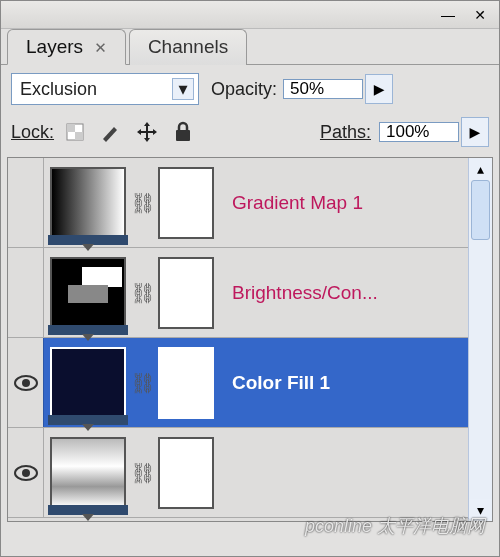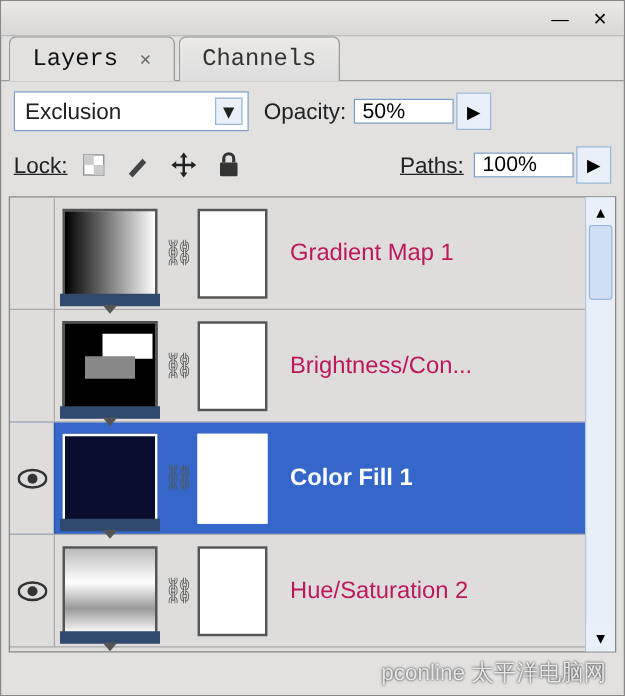--- a/index.html
+++ b/index.html
@@ -1,20 +1,20 @@
 <!DOCTYPE html>
 <html><head>
 <meta charset="utf-8">
 <style>
 * { box-sizing: border-box; margin: 0; padding: 0; }
 body { font-family: Tahoma, Arial, sans-serif; font-size: 14px; background: #fff; }
 .panel { width: 500px; height: 557px; background: #e2e1e0; border: 1px solid #888; position: relative; }
 .titlebar { height: 28px; background: linear-gradient(#eae9e7,#d8d7d5); display: flex; justify-content: flex-end; align-items: center; padding-right: 8px; gap: 10px; border-bottom: 1px solid #bbb; }
 .titlebar .btn { width: 22px; height: 16px; display: inline-flex; align-items: center; justify-content: center; cursor: default; }
-.tabs { display: flex; padding-left: 6px; margin-top: -1px; background: transparent; font-family: Liberation Mono, monospace; }
+.tabs { display: flex; padding-left: 6px; margin-top: -1px; background: transparent; }
 .tab { padding: 6px 18px 6px 18px; font-size: 19px; color: #333; border: 1px solid #999; border-bottom: none; background: linear-gradient(#ebeae8,#ddd); border-radius: 6px 6px 0 0; margin-right: 3px; cursor: default; position: relative; top: 1px; }
 .tab.active { background: #e2e1e0; border-bottom: 1px solid #e2e1e0; color: #111; }
 .tab.active .close { margin-left: 6px; font-size: 15px; color: #666; }
 .panelbody { border-top: 1px solid #999; padding: 8px 10px; }
 .row { display: flex; align-items: center; margin-bottom: 10px; }
 .blend-select { width: 188px; height: 32px; background: #fff; border: 1px solid #7a9bc2; display: flex; align-items: center; padding: 0 8px; font-size: 18px; color: #222; position: relative; }
 .blend-arrow { position: absolute; right: 4px; top: 4px; width: 22px; height: 22px; background: #eaf0f9; border: 1px solid #9bb5d6; display: flex; align-items: center; justify-content: center; }
 .lbl { font-size: 18px; color: #222; margin: 0 6px 0 12px; }
 .pct-box { width: 80px; height: 20px; background: #fff; border: 1px solid #7a9bc2; display: flex; align-items: center; padding: 0 6px; font-size: 17px; }
 .arrow-btn { width: 28px; height: 30px; background: #eaf0f9; border: 1px solid #9bb5d6; display: flex; align-items: center; justify-content: center; margin-left: 2px; }
@@ -33,21 +33,21 @@
 .thumb.sel { border-color:#fff; }
 .link { width: 22px; height: 40px; margin-left: 6px; display:flex; align-items:center; justify-content:center; font-size:20px; color:#555; }
 .mask { width: 56px; height: 72px; margin-left: 4px; border: 2px solid #555; background: #fff; }
 .mask.sel { border: 3px solid #fff; }
 .layername { margin-left: 18px; font-size: 19px; }
 .layerrow:not(.selected) .layername { color: #be185d; }
 .layerrow.selected .layername { font-weight: bold; color: #fff; }
 .scroll { width: 24px; background: #e9eff8; border-left: 1px solid #b7c6df; position: relative; }
 .scroll .up, .scroll .down { height: 22px; display:flex; align-items:center; justify-content:center; background:#eaf0f9; }
 .scroll .thumbv { position:absolute; top:22px; left:2px; right:2px; height:60px; background:#cfe0f5; border:1px solid #9bb5d6; border-radius:3px; }
-.watermark { position:absolute; bottom:6px; right:14px; color:rgba(255,255,255,.85); font-size:18px; text-shadow:0 0 2px #000; }
+.watermark { position:absolute; bottom:18px; right:14px; color:rgba(255,255,255,.85); font-size:18px; text-shadow:0 0 2px #000; font-style:italic; }
 
 .grad1 { background: linear-gradient(to right,#000,#fff); }
 .bc { background:#000; }
 .bc::after { content:""; position:absolute; top:26px; left:16px; width:40px; height:18px; background:#888; }
 .bc::before { content:""; position:absolute; top:8px; left:30px; width:40px; height:20px; background:#fff; }
 .solid { background:#0a0e2e; }
 .hue { background: linear-gradient(#bbb,#fff 40%,#999 70%,#fff); }
 </style>
 </head>
 <body>
@@ -153,21 +153,20 @@
                 <ellipse cx="12" cy="9" rx="11" ry="7" fill="none" stroke="#333" stroke-width="2"></ellipse>
                 <circle cx="12" cy="9" r="4" fill="#333"></circle>
               </svg>
             </div>
             <div class="thumb hue">
               <div class="bar"></div>
               <div class="tri"></div>
             </div>
             <div class="link">⛓</div>
             <div class="mask "></div>
-            <div class="layername">Hue/Saturation 2</div>
           </div>
         </div>
       <div class="scroll">
         <div class="up">▴</div>
         <div class="thumbv"></div>
         <div class="down" style="position:absolute;bottom:0;left:0;right:0">▾</div>
       </div>
     </div>
 
   </div>

